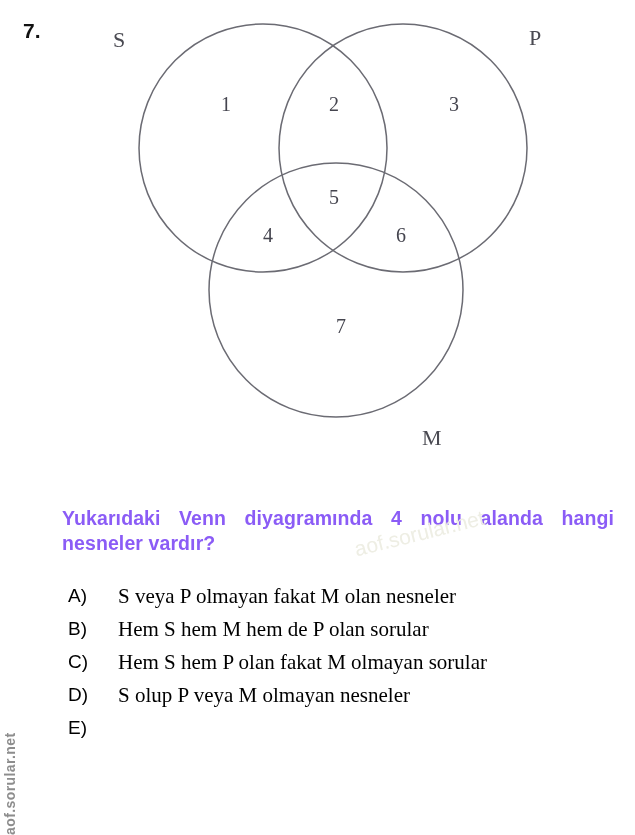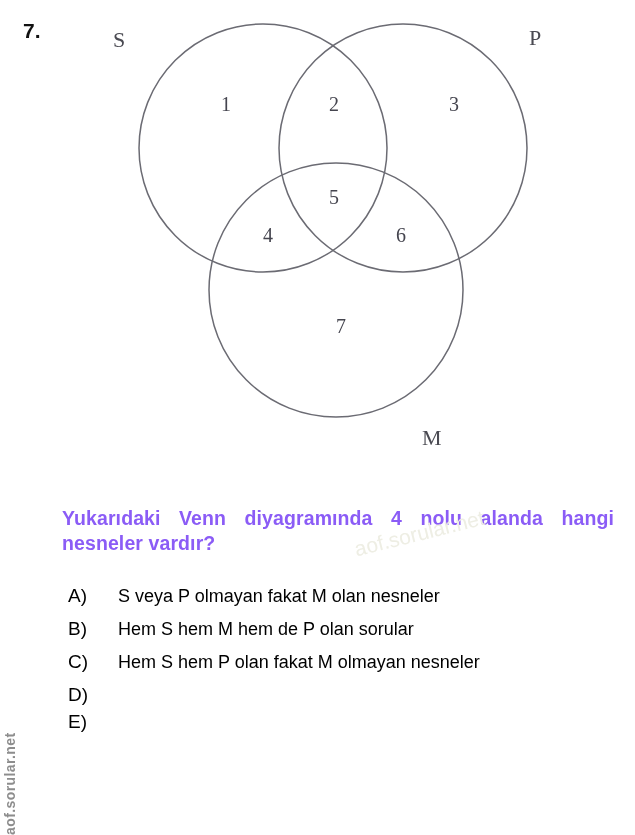--- a/index.html
+++ b/index.html
@@ -89,24 +89,25 @@
     position: absolute;
     left: 6px;
     top: 0;
     width: 40px;
     font-size: 19px;
     line-height: 26px;
     color: #000000;
   }
   .option-text {
     margin-left: 56px;
-    font-size: 18px;
+    font-size: 21px;
     line-height: 26px;
     color: #000000;
     text-align: left;
+    font-family: Liberation Serif, serif;
   }
   .option-text.justify {
     text-align: justify;
     text-align-last: left;
   }
 
   
   #watermark-diagonal {
     position: absolute;
     left: 352px;
@@ -169,25 +170,26 @@
     <div class="option-text">S veya P olmayan fakat M olan nesneler</div>
   </div>
 
   <div class="option-row">
     <span class="option-letter">B)</span>
     <div class="option-text">Hem S hem M hem de P olan sorular</div>
   </div>
 
   <div class="option-row">
     <span class="option-letter">C)</span>
-    <div class="option-text justify">Hem S hem P olan fakat M olmayan nesneler</div>
+    <div class="option-text justify">Hem S hem P olan fakat M olmayan sorular</div>
   </div>
 
   <div class="option-row">
     <span class="option-letter">D)</span>
+    <div class="option-text">S olup P veya M olmayan nesneler</div>
   </div>
 
   <div class="option-row">
     <span class="option-letter">E)</span>
   </div>
 
 </div>
 
 <div id="watermark-diagonal">aof.sorular.net</div>
 

